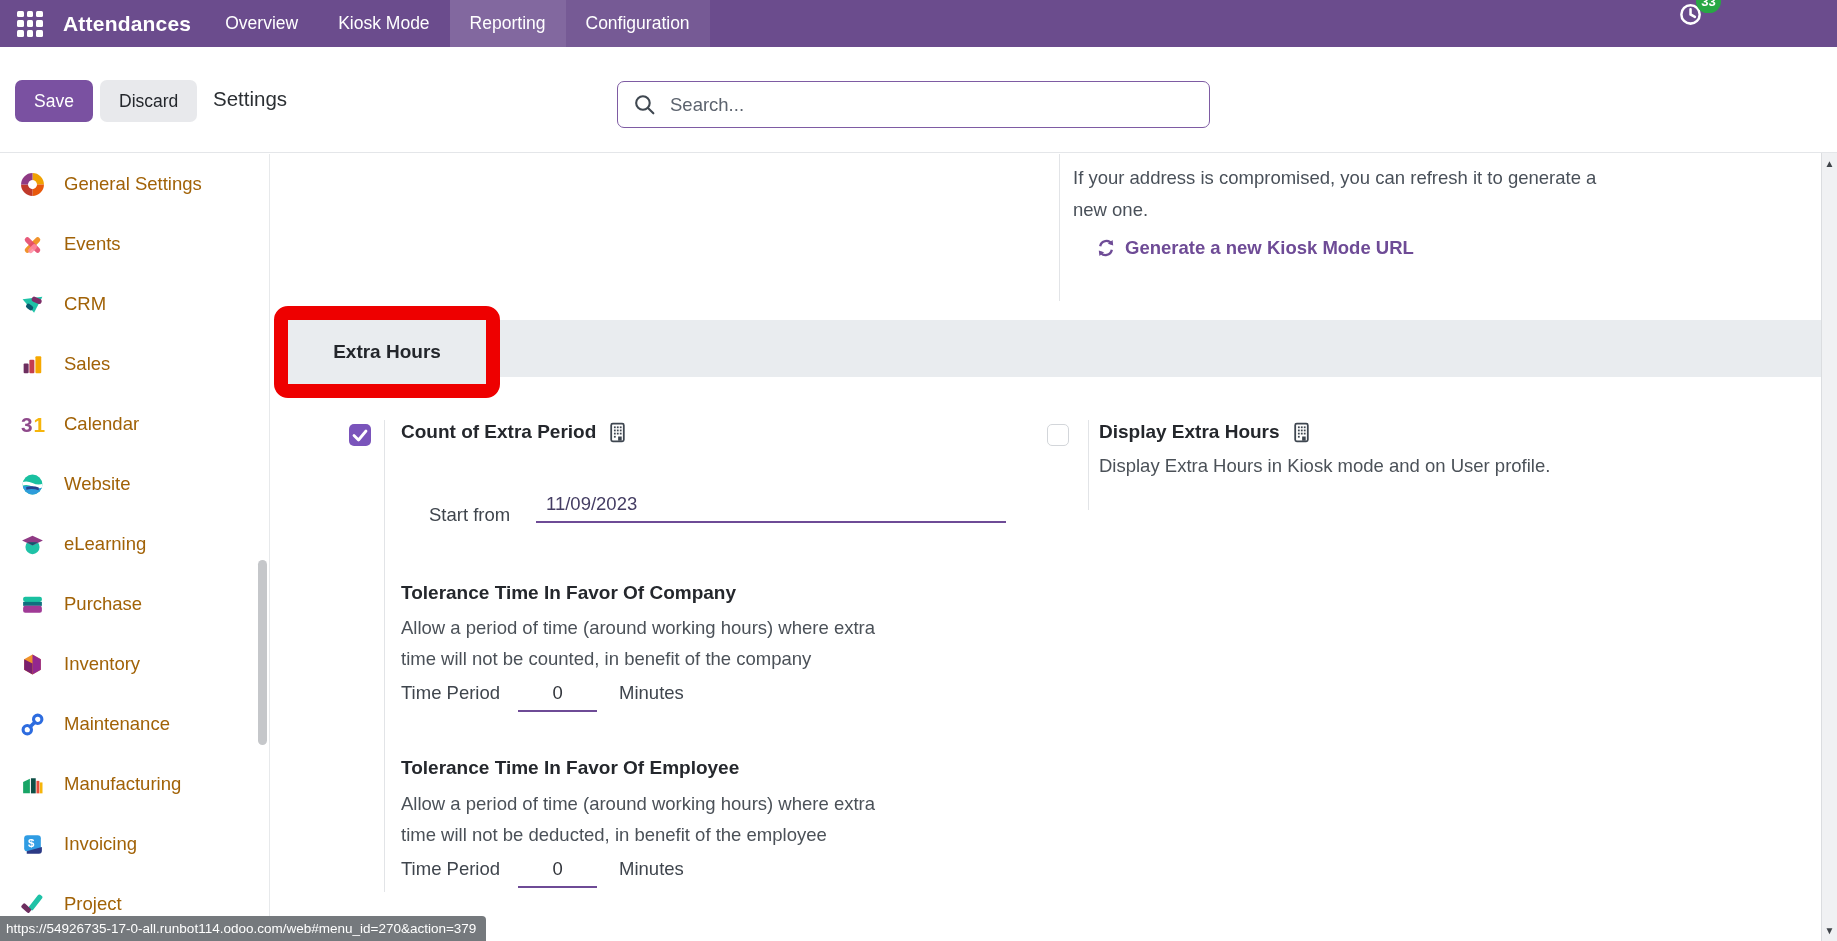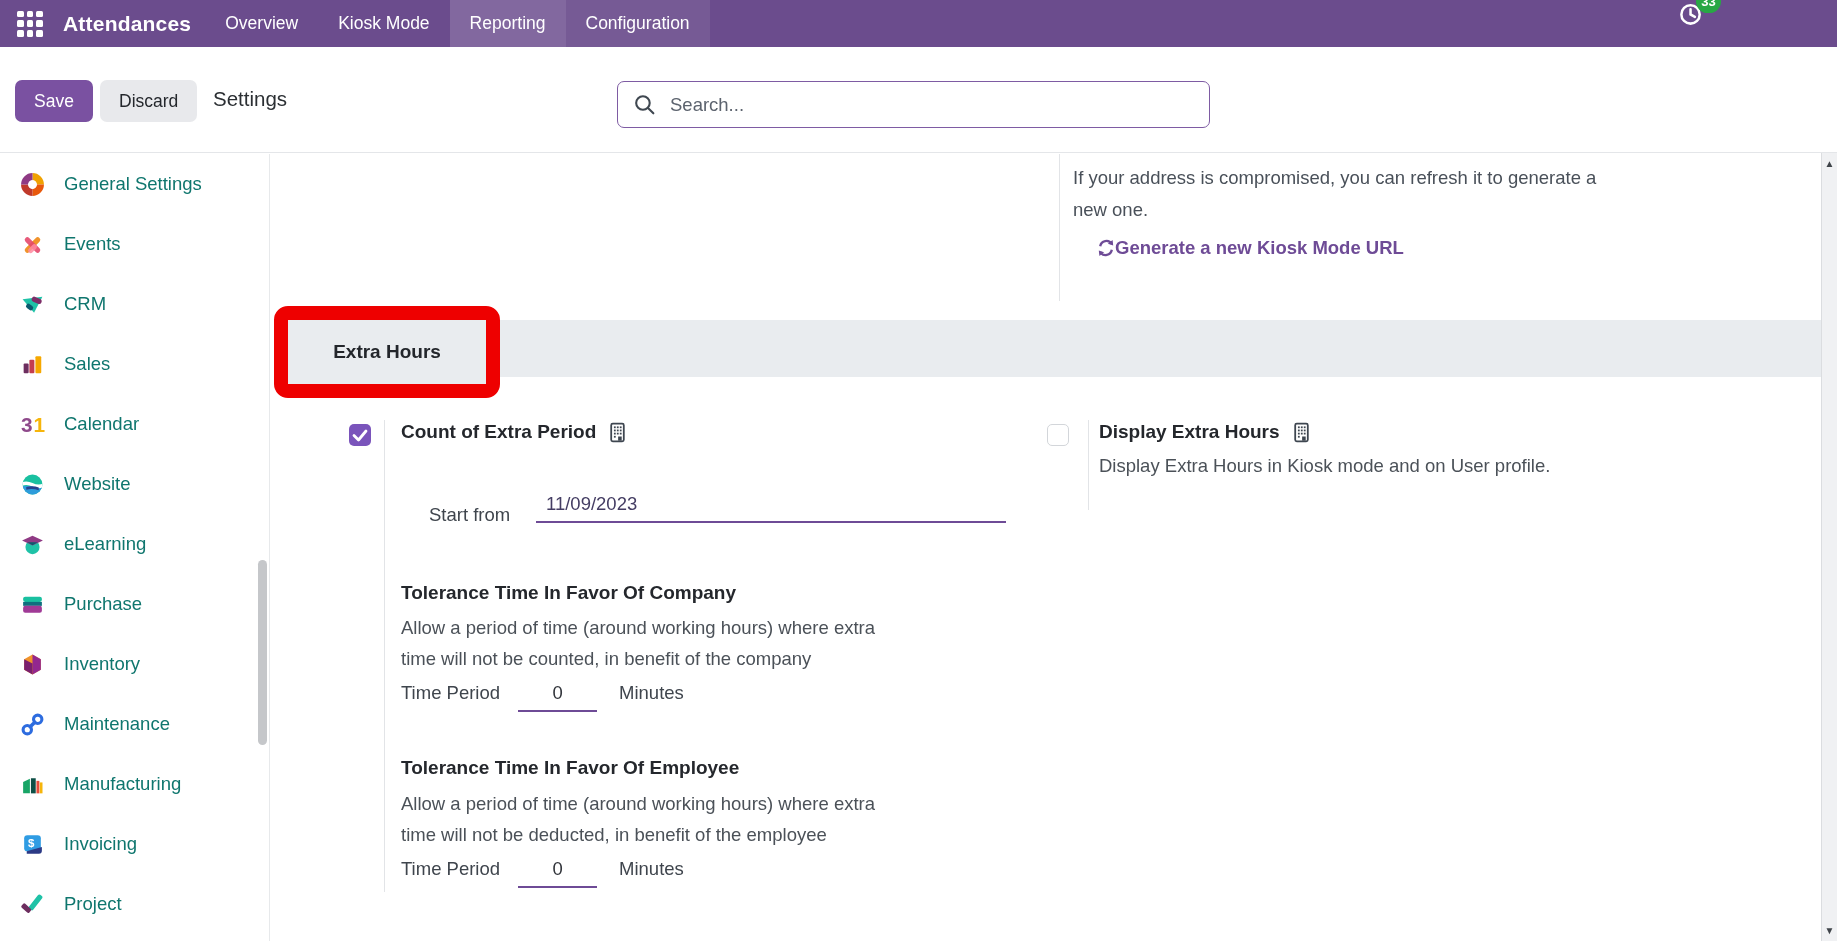--- a/index.html
+++ b/index.html
@@ -41,27 +41,27 @@
     position:absolute; left:617px; top:15px; width:593px; height:47px;
     border:1px solid #7e5ba3; border-radius:7px; background:#fff;
     display:flex; align-items:center; padding:0 14px; gap:13px;
   }
   .searchbox input { border:none; outline:none; flex:1; font-size:18.5px; font-family:"Liberation Sans",sans-serif; color:#374151; background:transparent; }
   .searchbox input::placeholder { color:#5c636e; opacity:1; }
   
   .sidebar { position:absolute; top:154px; left:0; width:270px; bottom:0; background:#fff; border-right:1px solid #e7e9eb; }
   .sb-item { display:flex; align-items:center; height:60px; padding-left:20px; gap:19px; cursor:pointer; }
   .sb-ic { width:25px; height:25px; flex:none; display:flex; }
-  .sb-lbl { font-size:18.5px; color:#0f766e; white-space:nowrap; }
+  .sb-lbl { font-size:18.5px; color:#a16207; white-space:nowrap; }
   .sb-thumb { position:absolute; right:2px; top:406px; width:9px; height:185px; background:#c5c7ca; border-radius:5px; }
   
   .main { position:absolute; left:271px; top:154px; right:16px; bottom:0; background:#fff; }
   .kiosk-vline { position:absolute; left:788px; top:0; width:1px; height:147px; background:#e2e4e7; }
   .kiosk-text { position:absolute; left:802px; top:8px; font-size:18.5px; color:#495059; line-height:32px; }
-  .kiosk-link { position:absolute; left:826px; top:83px; display:flex; align-items:center; color:#6e4b96; font-size:18.5px; font-weight:700; cursor:pointer; }
+  .kiosk-link { position:absolute; left:826px; top:83px; display:flex; align-items:center; gap:10px; color:#6e4b96; font-size:18.5px; font-weight:700; cursor:pointer; }
   .section-band { position:absolute; left:10px; top:166px; right:0; height:57px; background:#e9ecef; }
   .red-box {
     position:absolute; left:3px; top:152px; width:226px; height:92px;
     border:14px solid #ee0000; border-radius:14px; background:#e9ecef;
     display:flex; align-items:center; justify-content:center;
   }
   .red-box .hdr { font-size:19px; font-weight:700; color:#23262b; white-space:nowrap; }
   .checkbox { position:absolute; width:22px; height:22px; border-radius:5px; cursor:pointer; }
   .checkbox.checked { background:#7a54bb; }
   .checkbox.unchecked { background:#fff; border:1px solid #d3d6da; }
@@ -391,14 +391,15 @@
       </svg>
     </div>
     <div class="setting-desc" style="left:828px; top:301px;">Display Extra Hours in Kiosk mode and on User profile.</div>
   </main>
 
   <div class="vscroll">
     <div class="arr" style="top:5px;">▲</div>
     <div class="arr" style="bottom:5px;">▼</div>
   </div>
 
+  <div class="status-bar">https://54926735-17-0-all.runbot114.odoo.com/web#menu_id=270&amp;action=379</div>
 
 </div>
 
 </body></html>

